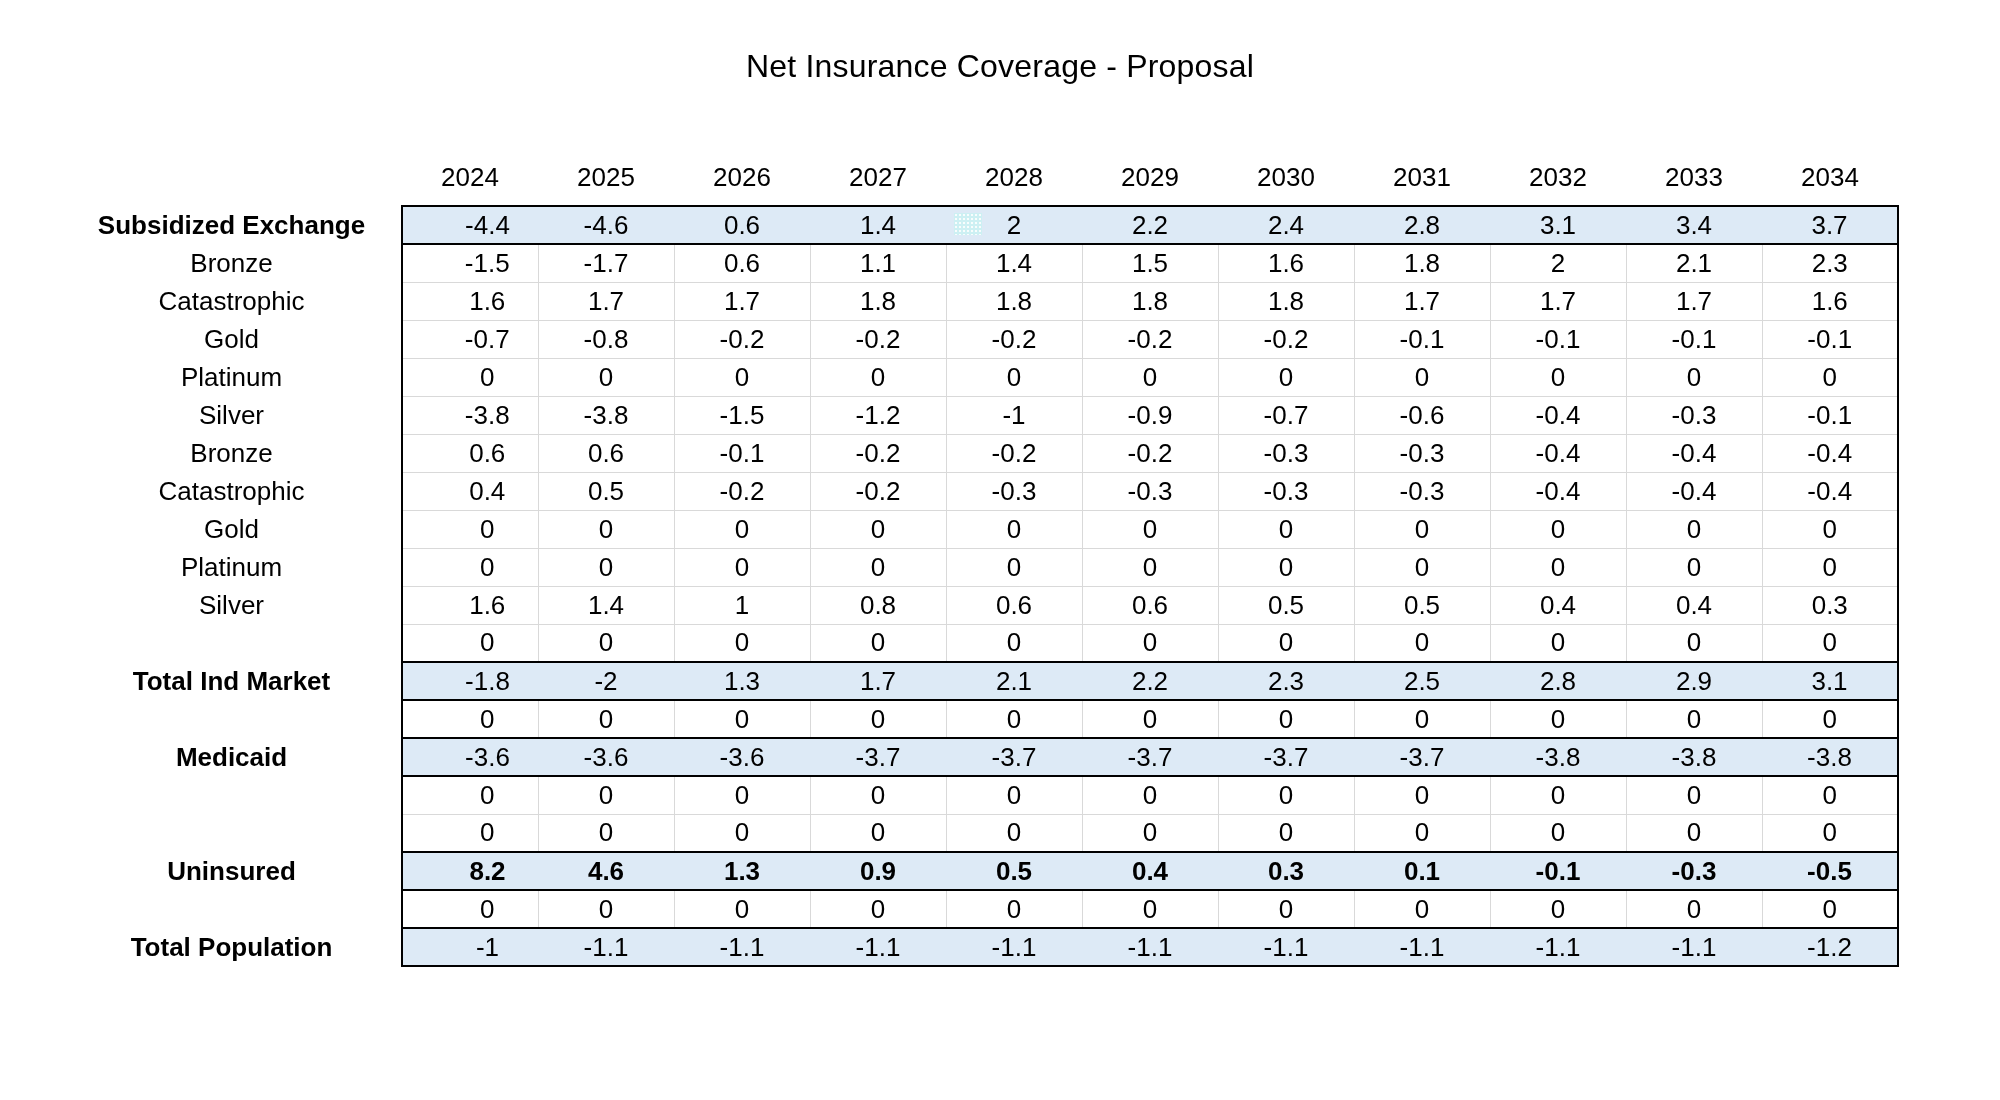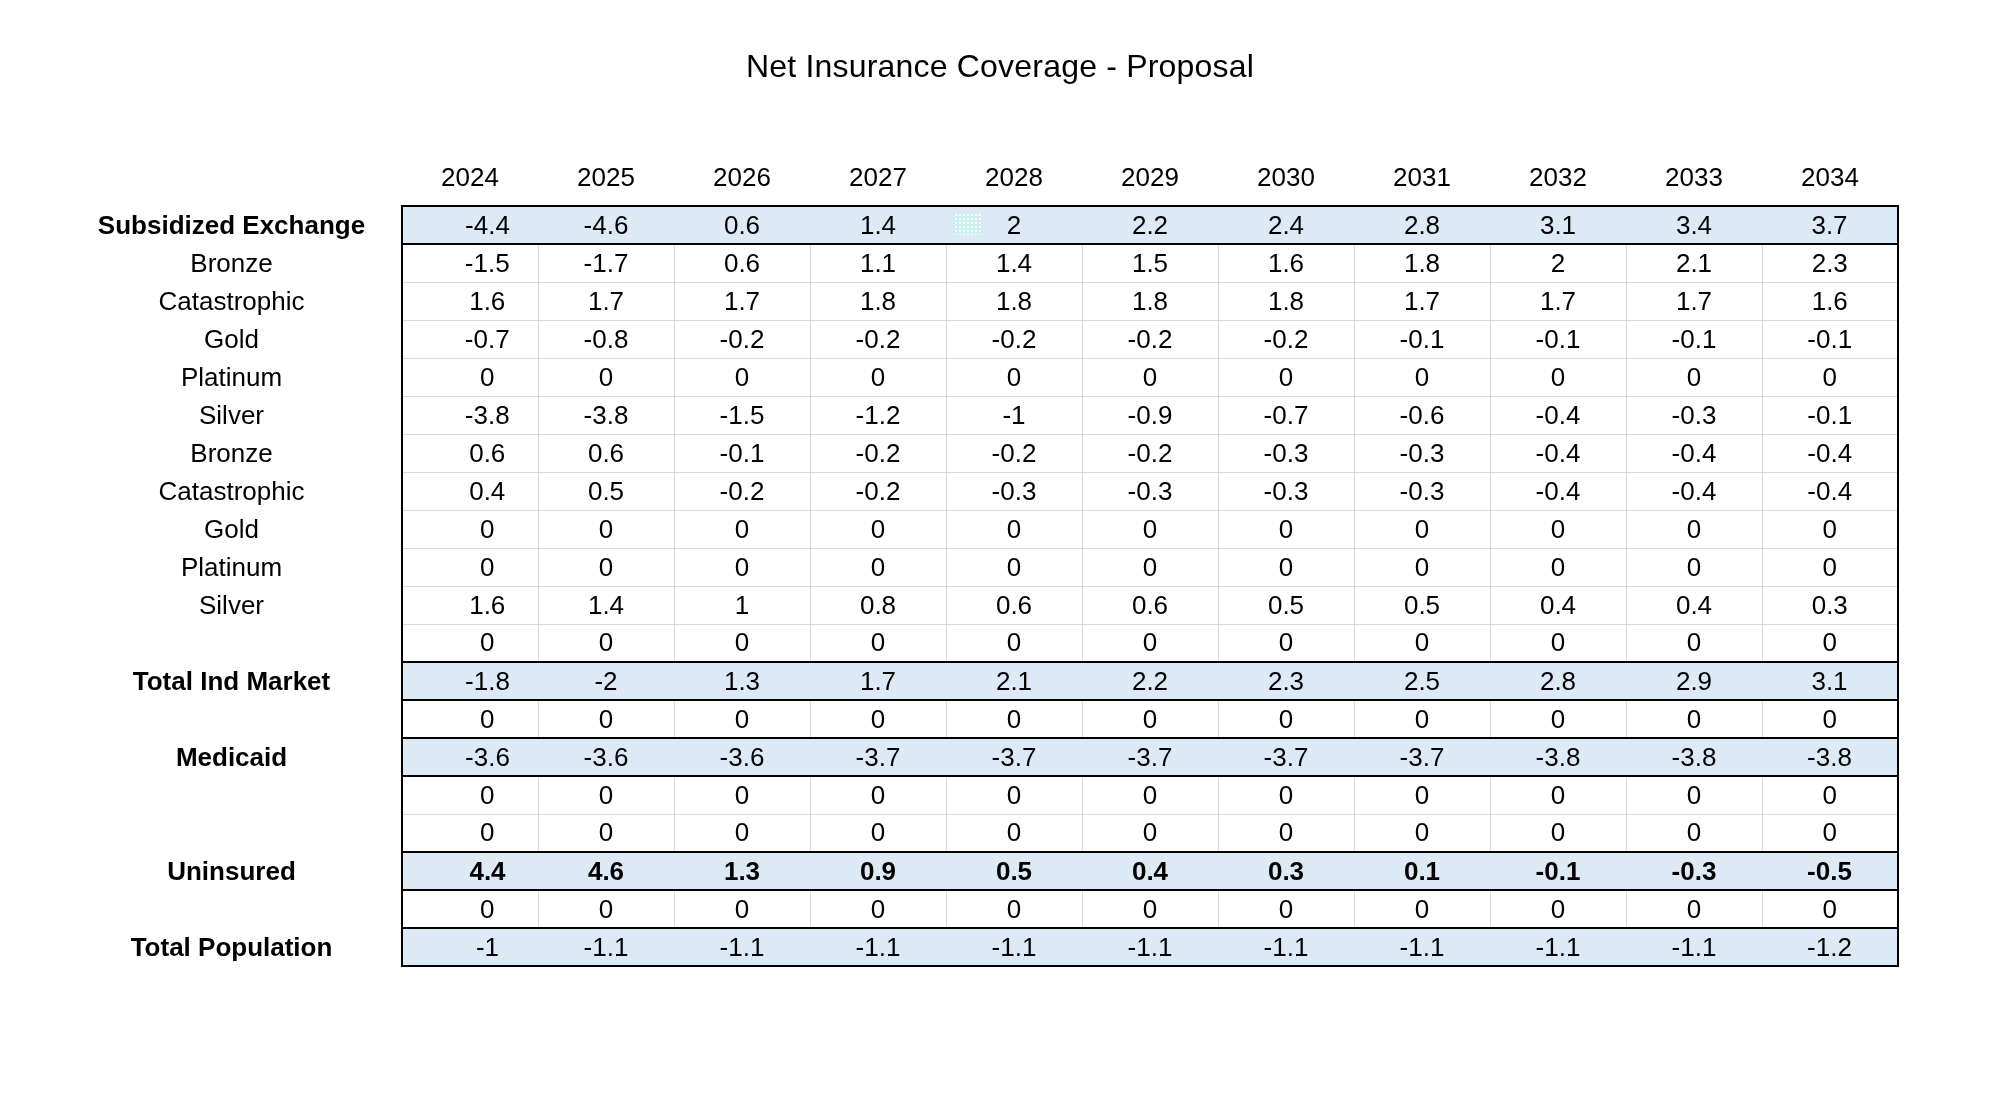--- a/index.html
+++ b/index.html
@@ -363,21 +363,21 @@
         <td class="val">0</td>
         <td class="val">0</td>
         <td class="val">0</td>
         <td class="val">0</td>
         <td class="val">0</td>
         <td class="val">0</td>
         <td class="val">0</td>
       </tr>
       <tr class="section">
         <th class="rowlabel">Uninsured</th>
-        <td class="val boldval">4.4</td>
+        <td class="val boldval">8.2</td>
         <td class="val boldval">4.6</td>
         <td class="val boldval">1.3</td>
         <td class="val boldval">0.9</td>
         <td class="val boldval">0.5</td>
         <td class="val boldval">0.4</td>
         <td class="val boldval">0.3</td>
         <td class="val boldval">0.1</td>
         <td class="val boldval">-0.1</td>
         <td class="val boldval">-0.3</td>
         <td class="val boldval">-0.5</td>

